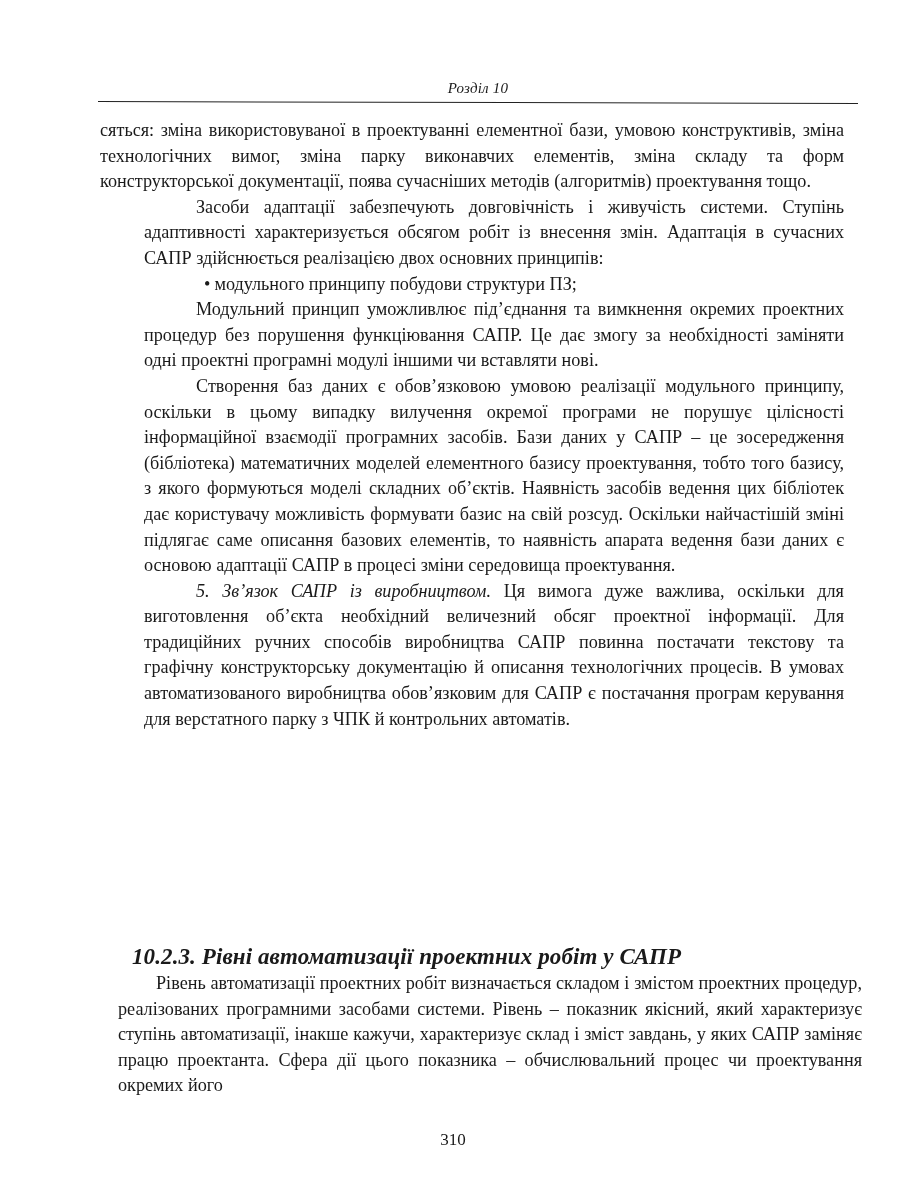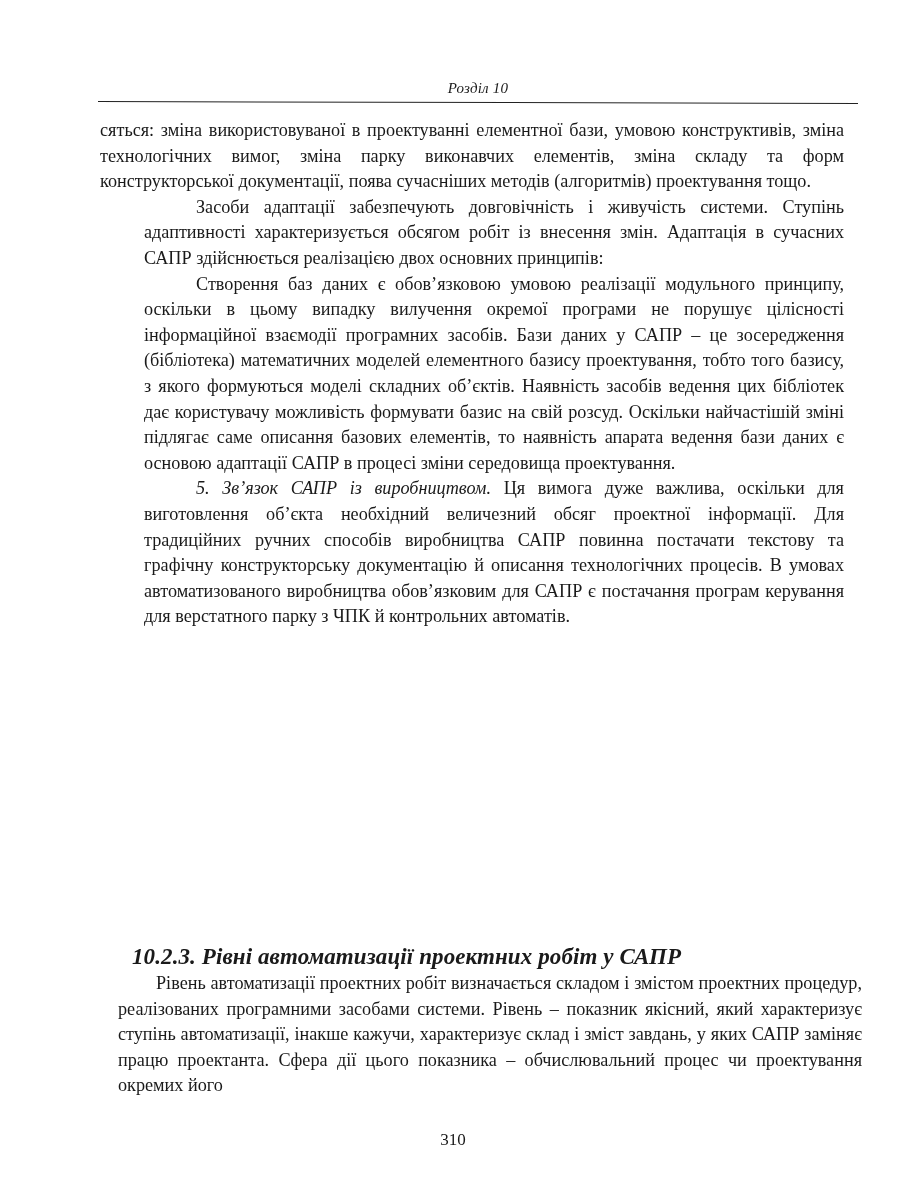--- a/index.html
+++ b/index.html
@@ -100,20 +100,24 @@
 <body>
 
 <div class="page">
 
   <div class="running-head">Розділ 10</div>
   <div class="head-rule"></div>
 
   <div class="body">
     <p>сяться: зміна використовуваної в проектуванні елементної бази, умовою конструктивів, зміна технологічних вимог, зміна парку виконавчих елементів, зміна складу та форм конструкторської документації, поява сучасніших методів (алгоритмів) проектування тощо.</p>
     <p class="indent">Засоби адаптації забезпечують довговічність і живучість системи. Ступінь адаптивності характеризується обсягом робіт із внесення змін. Адаптація в сучасних САПР здійснюється реалізацією двох основних принципів:</p>
+    <p class="bullet">
+      <span class="bul">•</span><span>модульного принципу побудови структури ПЗ;</span>
+    </p>
+    <p class="indent">Модульний принцип уможливлює під’єднання та вимкнення окремих проектних процедур без порушення функціювання САПР. Це дає змогу за необхідності заміняти одні проектні програмні модулі іншими чи вставляти нові.</p>
     <p class="indent">Створення баз даних є обов’язковою умовою реалізації модульного принципу, оскільки в цьому випадку вилучення окремої програми не порушує цілісності інформаційної взаємодії програмних засобів. Бази даних у САПР – це зосередження (бібліотека) математичних моделей елементного базису проектування, тобто того базису, з якого формуються моделі складних об’єктів. Наявність засобів ведення цих бібліотек дає користувачу можливість формувати базис на свій розсуд. Оскільки найчастішій зміні підлягає саме описання базових елементів, то наявність апарата ведення бази даних є основою адаптації САПР в процесі зміни середовища проектування.</p>
     <p class="indent"><em>5. Зв’язок САПР із виробництвом.</em><span> Ця вимога дуже важлива, оскільки для виготовлення об’єкта необхідний величезний обсяг проектної інформації. Для традиційних ручних способів виробництва САПР повинна постачати текстову та графічну конструкторську документацію й описання технологічних процесів. В умовах автоматизованого виробництва обов’язковим для САПР є постачання програм керування для верстатного парку з ЧПК й контрольних автоматів.</span></p>
   </div>
 
   <div class="section-title">10.2.3. Рівні автоматизації проектних робіт у САПР</div>
 
   <div class="body2">
     <p>Рівень автоматизації проектних робіт визначається складом і змістом проектних процедур, реалізованих програмними засобами системи. Рівень – показник якісний, який характеризує ступінь автоматизації, інакше кажучи, характеризує склад і зміст завдань, у яких САПР заміняє працю проектанта. Сфера дії цього показника – обчислювальний процес чи проектування окремих його</p>
   </div>
 

